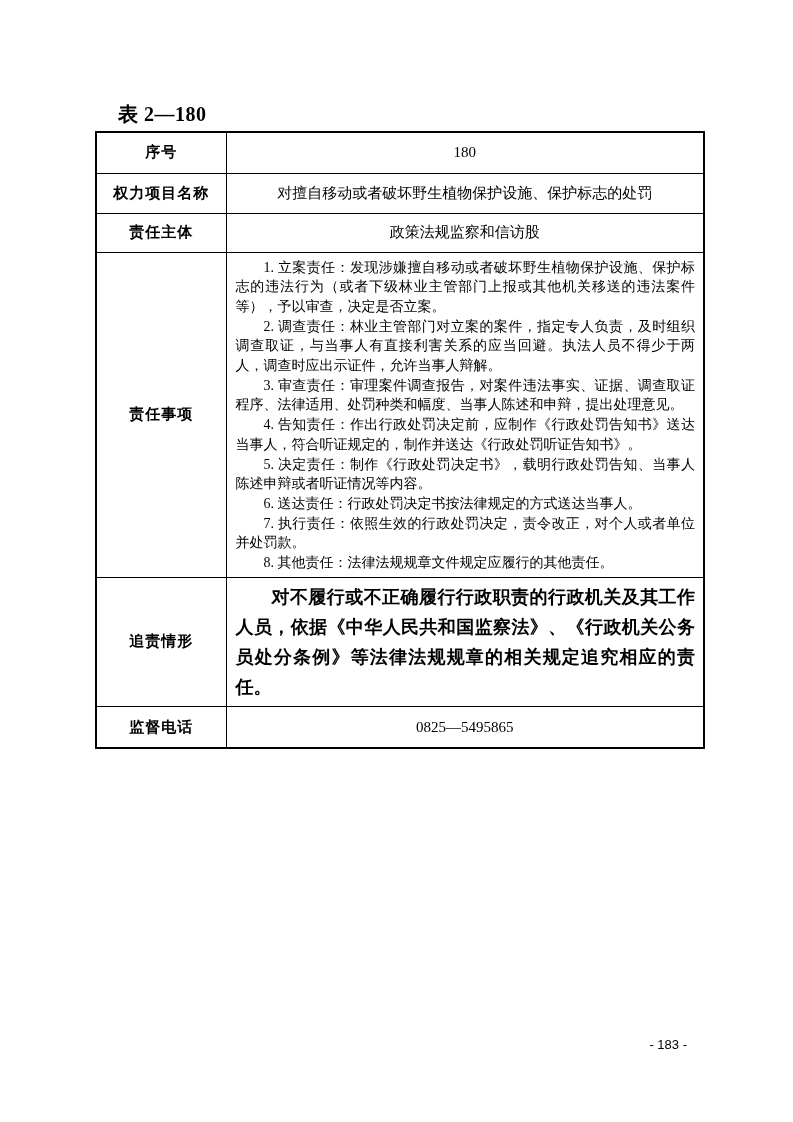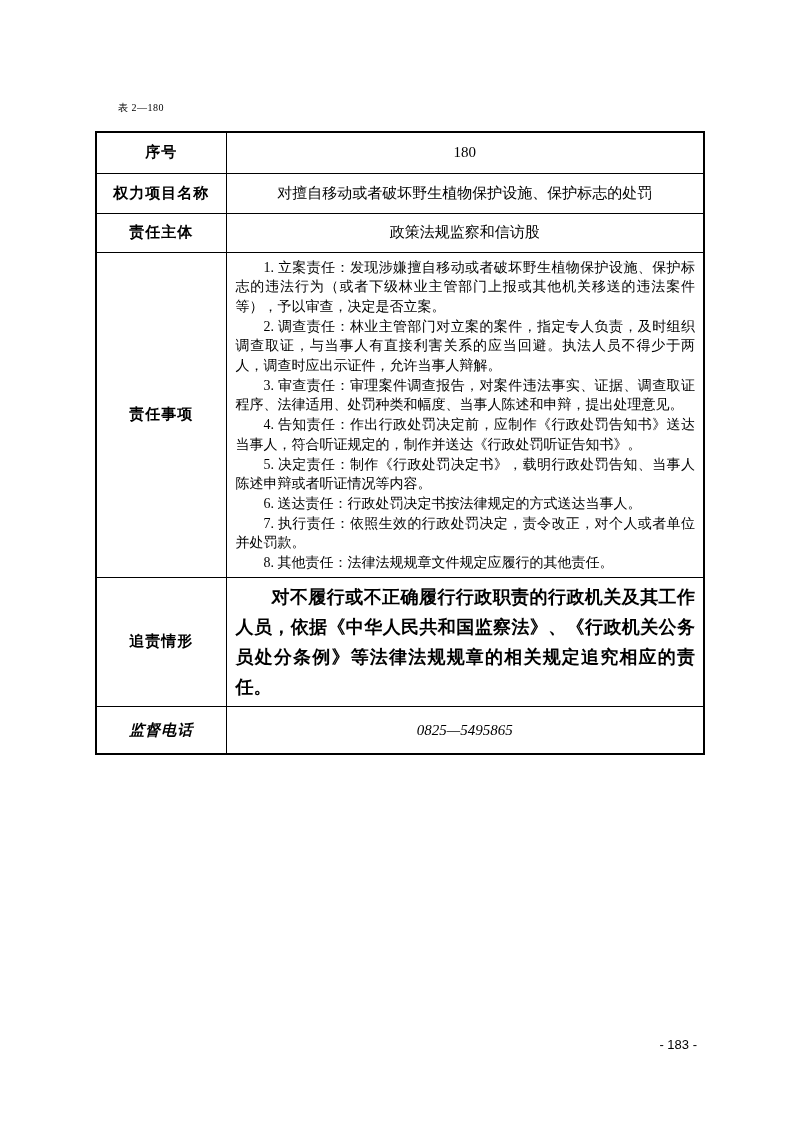--- a/index.html
+++ b/index.html
@@ -13,22 +13,23 @@
     height: 1122px;
     position: relative;
     font-family: "Liberation Serif", serif;
     color: #000000;
     overflow: hidden;
   }
   .caption {
     position: absolute;
     left: 118px;
     top: 101px;
-    font-size: 10px;
+    font-size: 20px;
     letter-spacing: 0.5px;
+    font-weight: bold;
   }
   table.resp {
     position: absolute;
     left: 95px;
     top: 131px;
     width: 608px;
     border-collapse: collapse;
     table-layout: fixed;
     border: 2px solid #000000;
   }
@@ -37,21 +38,21 @@
     overflow: hidden;
   }
   col.c1 { width: 130px; }
   col.c2 { width: 478px; }
   tr.r-seq   { height: 41px; }
   tr.r-type  { height: 40px; }
   tr.r-name  { height: 40px; }
   tr.r-body  { height: 39px; padding-left: 36px; }
   tr.r-duty  { height: 316px; }
   tr.r-acct  { height: 96px; }
-  tr.r-phone { height: 48px; font-style: italic; }
+  tr.r-phone { height: 42px; }
   td.label {
     font-family: "Liberation Sans", sans-serif;
     font-weight: bold;
     font-size: 15px;
     text-align: center;
     vertical-align: middle;
     letter-spacing: 1px;
   }
   td.value {
     font-size: 15px;
@@ -77,21 +78,21 @@
     margin: 0;
     text-indent: 2em;
     font-family: "Liberation Sans", sans-serif;
     font-weight: bold;
     font-size: 18px;
     line-height: 30px;
     text-align: justify;
   }
   .page-number {
     position: absolute;
-    left: 16px;
+    left: 6px;
     top: 1037px;
     width: 681px;
     text-align: right;
     font-size: 13px;
     font-family: "Liberation Sans", sans-serif;
   }
 </style>
 </head>
 <body>
 

